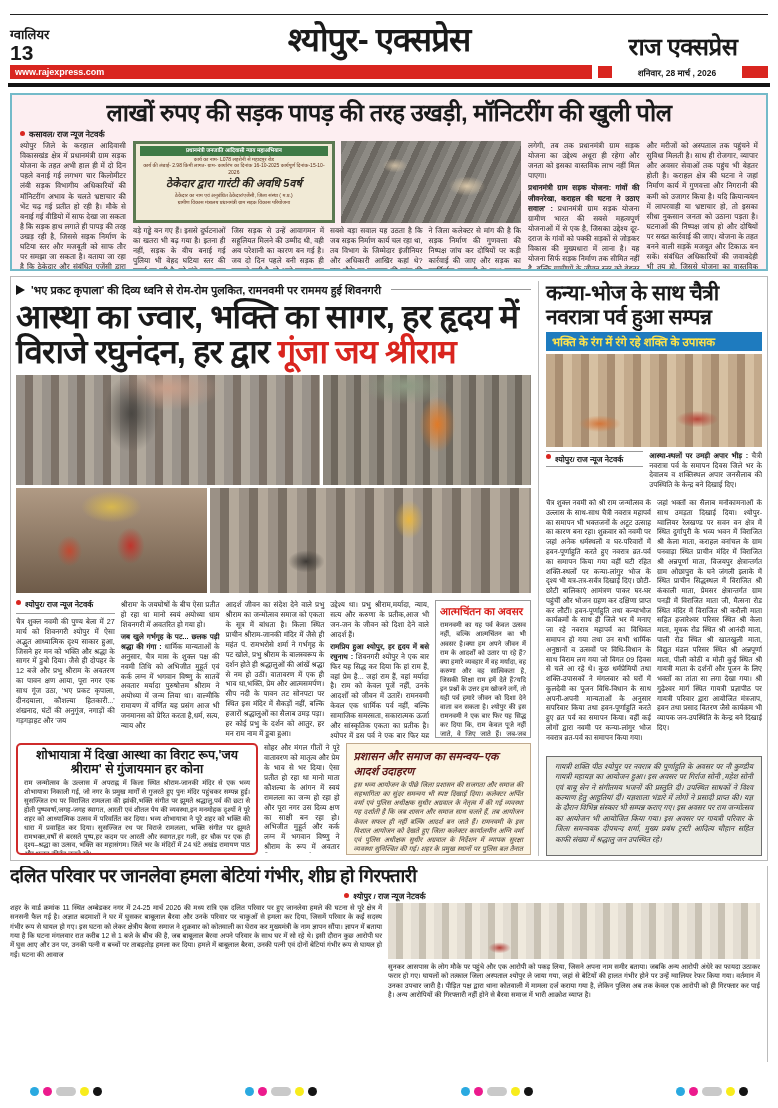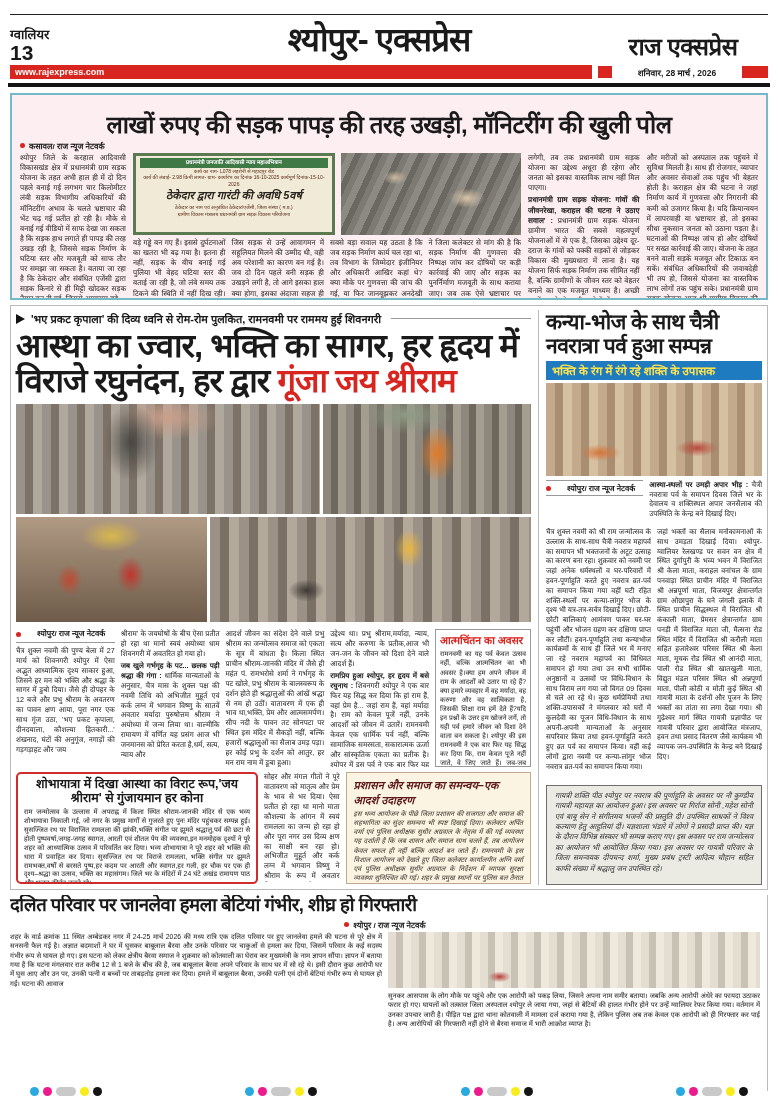--- a/index.html
+++ b/index.html
@@ -17,21 +17,21 @@
   .mast-right { width:170px; text-align:center; font-size:24px; font-weight:800; letter-spacing:-0.5px; padding-bottom:1px; }
   .bar-row { display:flex; align-items:stretch; margin:2px 10px 0; height:14px; }
   .url-bar { flex:1; background:#d9251f; color:#fff; font-size:9px; font-weight:700; display:flex; align-items:center; padding-left:5px; }
   .date-strip { width:170px; display:flex; align-items:center; margin-left:6px; }
   .date-strip .rb1 { width:14px; height:12px; background:#d9251f; }
   .date-text { flex:1; text-align:center; font-size:8.5px; font-weight:700; }
   .date-strip .rb2 { width:26px; height:12px; background:#d9251f; }
   .thick-rule { margin:4px 8px 0; height:4px; background:#141414; }
 
   
-  .road-box { margin:6px 10px 0; border:2px solid #74bac9; background:#fdeef1; padding:17px 8px 6px; height:207px; overflow:hidden; }
+  .road-box { margin:6px 10px 0; border:2px solid #74bac9; background:#fdeef1; padding:5px 8px 6px; height:178px; overflow:hidden; }
   .road-box h1 { text-align:center; font-size:24px; font-weight:800; letter-spacing:-0.5px; line-height:1.05; }
   .byline-row { display:flex; align-items:center; gap:4px; font-size:8px; font-weight:700; margin:3px 0 2px; }
   .red-dot { width:5px; height:5px; border-radius:50%; background:#d9251f; display:inline-block; flex:0 0 auto; }
   .road-cols { display:flex; gap:7px; font-size:7.3px; line-height:1.38; text-align:justify; color:#222; height:152px; overflow:hidden; }
   .rc1 { width:106px; flex:0 0 auto; }
   .road-center { width:388px; flex:0 0 auto; display:flex; flex-direction:column; }
   .road-imgs { display:flex; gap:6px; height:82px; }
   .signboard { flex:0 0 52%; border:3px solid #5c7a52; background:#f1ead6; padding:2px 4px; overflow:hidden; }
   .signboard .sb-top { background:#3f7a46; color:#fff; font-size:5.5px; font-weight:700; text-align:center; padding:1px 0; }
   .signboard .sb-small { font-size:5px; color:#5a2c18; line-height:1.3; text-align:center; }
@@ -74,21 +74,21 @@
       radial-gradient(20px 26px at 60% 55%, #c0352c 0%, transparent 70%),
       radial-gradient(18px 22px at 28% 60%, #c14a32 0%, transparent 70%),
       linear-gradient(#b09a84 0%, #6e5b49 100%); }
   .ph4 { flex:1; height:105px; background:
       radial-gradient(22px 30px at 62% 30%, #e8B642 0%, transparent 65%),
       radial-gradient(26px 16px at 30% 70%, #3e3a36 0%, transparent 70%),
       repeating-linear-gradient(90deg, #9b9186 0 10px, #7a7065 10px 19px, #b3a89a 19px 29px),
       linear-gradient(#a79f94 0%, #665e52 100%); }
   .feature-cols { display:flex; gap:6px; margin-top:4px; font-size:7.2px; line-height:1.38; text-align:justify; height:138px; overflow:hidden; }
   .feature-cols .fc { flex:1; min-width:0; }
-  .f-byline { display:flex; align-items:center; gap:16px; font-size:7.8px; font-weight:700; border-bottom:1px solid #999; padding-bottom:2px; margin-bottom:3px; }
+  .f-byline { display:flex; align-items:flex-start; gap:4px; font-size:7.8px; font-weight:700; border-bottom:1px solid #999; padding-bottom:2px; margin-bottom:3px; }
   .subhead { font-weight:800; }
   .reflection-box { flex:0 0 96px; border:1px solid #999; padding:3px 4px; background:#fff; overflow:hidden; }
   .reflection-box h3 { color:#d9251f; font-size:10.5px; font-weight:800; margin-bottom:2px; }
   .reflection-box p { font-size:6.7px; line-height:1.35; text-align:justify; }
   .feature-bottom { display:flex; gap:6px; margin-top:5px; height:112px; overflow:hidden; }
   .march-box { flex:0 0 47%; border:2px solid #cf2b2b; border-radius:5px; padding:3px 6px; overflow:hidden; background:#fff; }
   .march-box h3 { font-size:12.5px; font-weight:800; text-align:center; line-height:1.15; margin-bottom:2px; }
   .march-box p { font-size:6.8px; line-height:1.32; text-align:justify; }
   .mid-col { flex:1; font-size:7.2px; line-height:1.38; text-align:justify; overflow:hidden; }
   .admin-box { flex:0 0 36%; background:#fcf4e2; border:1px solid #c0a98c; padding:4px 7px; overflow:hidden; }

